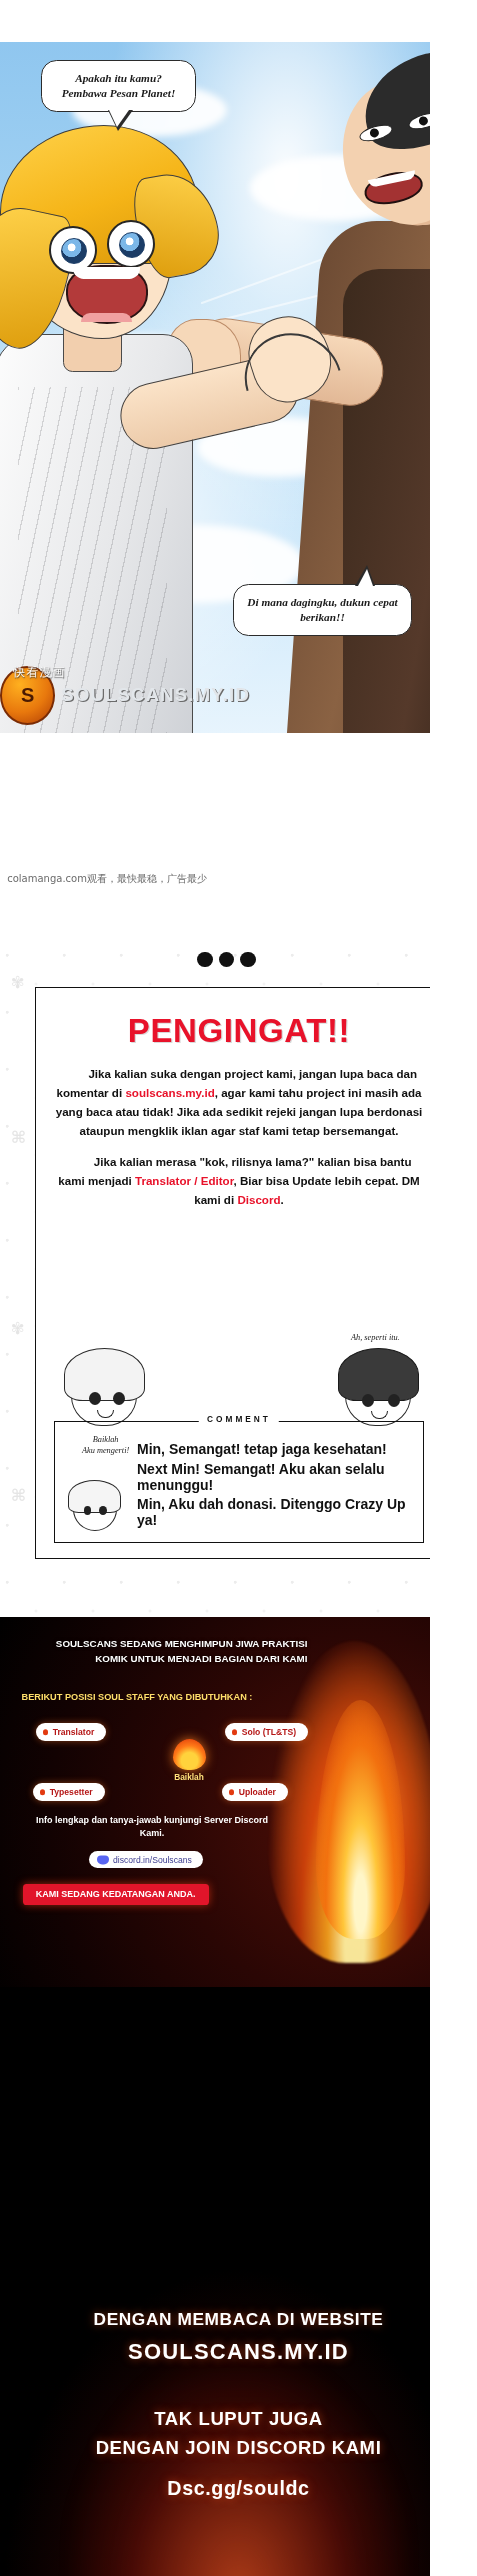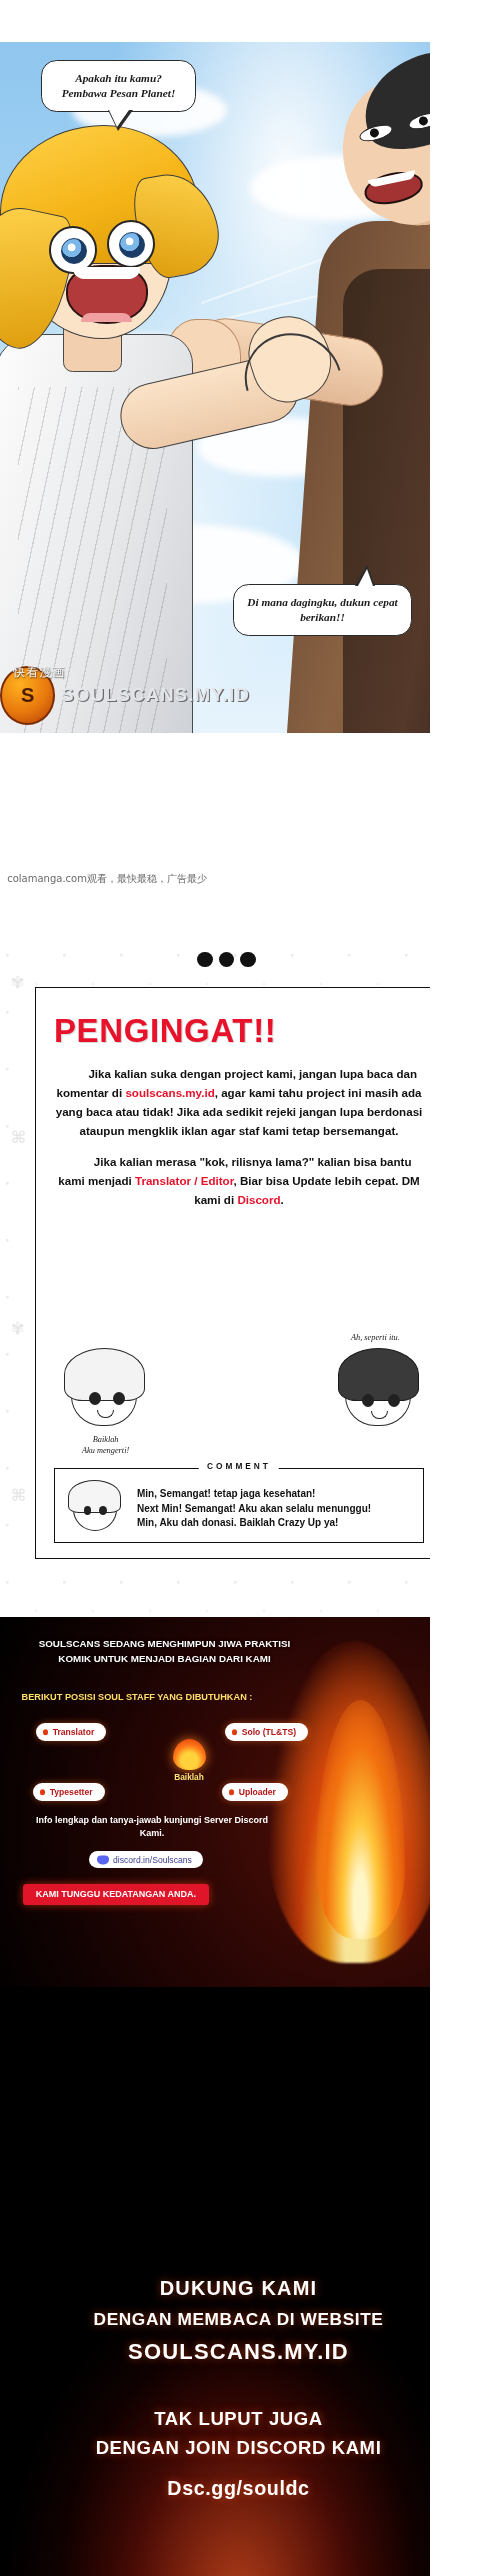--- a/index.html
+++ b/index.html
@@ -414,21 +414,21 @@
     width: 408px; height: 572px;
     background: #ffffff;
     border: 1.8px solid #111;
     box-sizing: border-box;
     padding: 15.5px 18px;
   }
   .pengingat {
     color: #e8122a;
     font-size: 33px;
     font-weight: bold;
-    text-align: left;
+    text-align: center;
     letter-spacing: 0.6px;
     margin: 8.3px 0 15.5px;
     font-family: "Liberation Sans", sans-serif;
     text-shadow: 1.2px 1.2px 0 rgba(0,0,0,.15);
   }
   .p2-para {
     font-size: 11.6px;
     line-height: 1.62;
     text-align: center;
     color: #111;
@@ -496,21 +496,21 @@
     top: -7.8px; left: 50%;
     transform: translateX(-50%);
     background: #fff;
     padding: 0 8.3px;
     font-size: 8.3px;
     letter-spacing: 3px;
     font-weight: bold;
     color: #111;
   }
   .comment-line {
-    font-size: 10px;
+    font-size: 14px;
     color: #111;
     margin: 3.6px 0 3.6px 70px;
     font-weight: bold;
   }
   .comment-avatar {
     position: absolute;
     left: 13px; bottom: 10.7px;
     width: 51px; height: 51px;
   }
   .ca-head {
@@ -545,21 +545,21 @@
     overflow: hidden;
   }
   .p3-head {
     position: absolute;
     left: 21.5px; top: 20px;
     width: 286px;
     color: #fff;
     font-size: 9.8px;
     font-weight: bold;
     line-height: 1.5;
-    text-align: center;
+    text-align: right;
     text-shadow: 0 0 3.6px rgba(0,0,0,.8);
   }
   .p3-sub {
     position: absolute;
     left: 21.5px; top: 75px;
     width: 274px;
     color: #ffdf6b;
     font-size: 9.2px;
     font-weight: bold;
   }
@@ -826,21 +826,21 @@
           <span>COMMENT</span>
         </div>
         <div class="comment-avatar">
           <div class="ca-head"></div>
           <div class="ca-hair"></div>
           <div class="ca-eye" style="left:15.5px;top:26px;"></div>
           <div class="ca-eye" style="left:31px;top:26px;"></div>
         </div>
         <div class="comment-line">Min, Semangat! tetap jaga kesehatan!</div>
         <div class="comment-line">Next Min! Semangat! Aku akan selalu menunggu!</div>
-        <div class="comment-line">Min, Aku dah donasi. Baiklah Crazy Up ya!</div>
+        <div class="comment-line">Min, Aku dah donasi. Ditenggo Crazy Up ya!</div>
       </div>
     </div>
   </div>
 
   <div class="panel3">
     <div class="flame"></div>
     <div class="flame2"></div>
 
     <div class="p3-head">SOULSCANS SEDANG MENGHIMPUN JIWA PRAKTISI KOMIK UNTUK MENJADI BAGIAN DARI KAMI</div>
     <div class="p3-sub">BERIKUT POSISI SOUL STAFF YANG DIBUTUHKAN :</div>
@@ -855,27 +855,26 @@
       <div>Baiklah</div>
     </div>
 
     <div class="p3-info">Info lengkap dan tanya-jawab kunjungi Server Discord Kami.</div>
 
     <div class="discord-pill">
       <span class="dico"></span>
       <span>discord.in/Soulscans</span>
     </div>
 
-    <div class="p3-cta">KAMI TUNGGU KEDATANGAN ANDA.</div>
+    <div class="p3-cta">KAMI SEDANG KEDATANGAN ANDA.</div>
   </div>
 
   <div class="panel4">
     <div class="p4-glow"></div>
     <div class="p4-glow2"></div>
-    <div class="p4-l1">DUKUNG KAMI</div>
     <div class="p4-l2">DENGAN MEMBACA DI WEBSITE</div>
     <div class="p4-l3">SOULSCANS.MY.ID</div>
     <div class="p4-l4">TAK LUPUT JUGA</div>
     <div class="p4-l5">DENGAN JOIN DISCORD KAMI</div>
     <div class="p4-l6">Dsc.gg/souldc</div>
   </div>
 
 </div>
 
 

